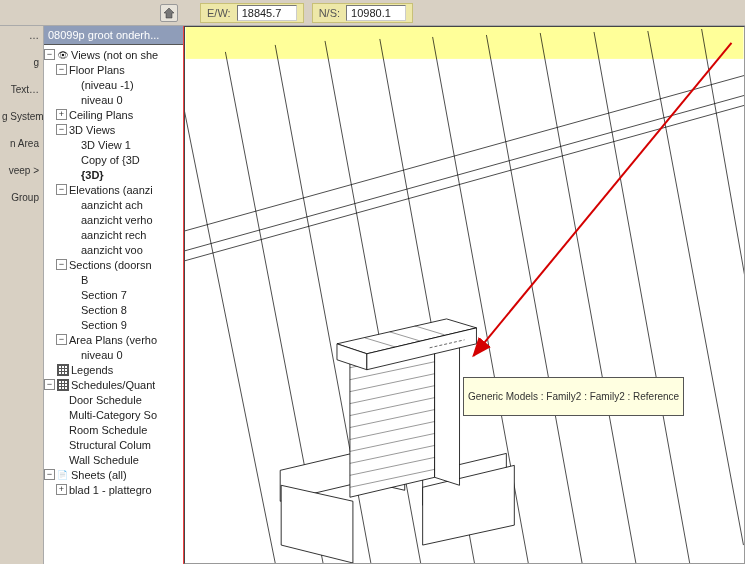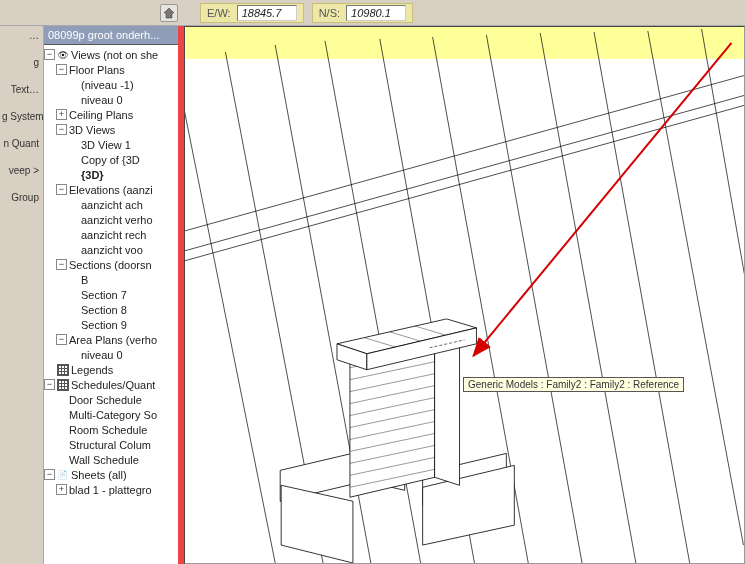--- a/index.html
+++ b/index.html
@@ -44,21 +44,20 @@
     gap: 6px;
   }
   .coord-group .label { color: #555; text-align: right; }
   .coord-group .value {
     background: #fff;
     border: 1px inset #ccc;
     padding: 1px 4px;
     min-width: 60px;
     display: inline-block;
     color: #222;
-    font-style: italic;
   }
   .leftcol {
     position: absolute;
     top: 26px; left: 0;
     width: 44px;
     height: calc(100% - 26px);
     background: #d8d0c3;
     border-right: 1px solid #aaa;
     padding: 4px 2px;
     display: flex;
@@ -72,21 +71,21 @@
     padding-right: 2px;
     white-space: nowrap;
     cursor: default;
   }
   .tree-panel {
     position: absolute;
     top: 26px; left: 44px;
     width: 140px;
     height: calc(100% - 26px);
     background: #fff;
-    border-right: 6px solid #ef4444;
+    border-right: 1px solid #ef4444;
     overflow: hidden;
     display: flex;
     flex-direction: column;
   }
   .tree-title {
     background: #8f9db9;
     color: #fff;
     padding: 3px 4px;
     font-size: 11px;
     white-space: nowrap;
@@ -138,21 +137,21 @@
     background: #fff;
     border: 1px inset #999;
     overflow: hidden;
   }
   svg.scene { width: 100%; height: 100%; display: block; }
   .tooltip {
     position: absolute;
     left: 278px; top: 350px;
     background: #ffffe1;
     border: 1px solid #555;
-    padding: 1px 4px;
+    padding: 13px 4px;
     font-size: 10px;
     color: #333;
     white-space: nowrap;
   }
 </style>
 </head>
 <body>
 
 <div class="topbar">
   <div class="icon-btn">
@@ -168,21 +167,21 @@
     <span class="label">N/S:</span>
     <span class="value">10980.1</span>
   </div>
 </div>
 
 <div class="leftcol">
   <div class="sidebtn">…</div>
   <div class="sidebtn">g</div>
   <div class="sidebtn">Text…</div>
   <div class="sidebtn">g System</div>
-  <div class="sidebtn">n Quant</div>
+  <div class="sidebtn">n Area</div>
   <div class="sidebtn">veep &gt;</div>
   <div class="sidebtn">Group</div>
 </div>
 
 <div class="tree-panel">
   <div class="tree-title">08099p groot onderh...</div>
   <div class="tree" id="tree">
       <div class="tree-row">
         <span class="expander">−</span>
         <span class="node-icon eye"></span>

